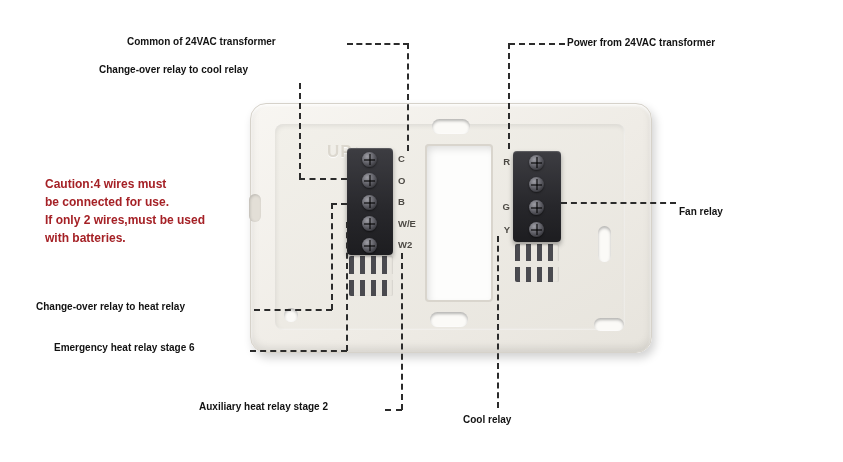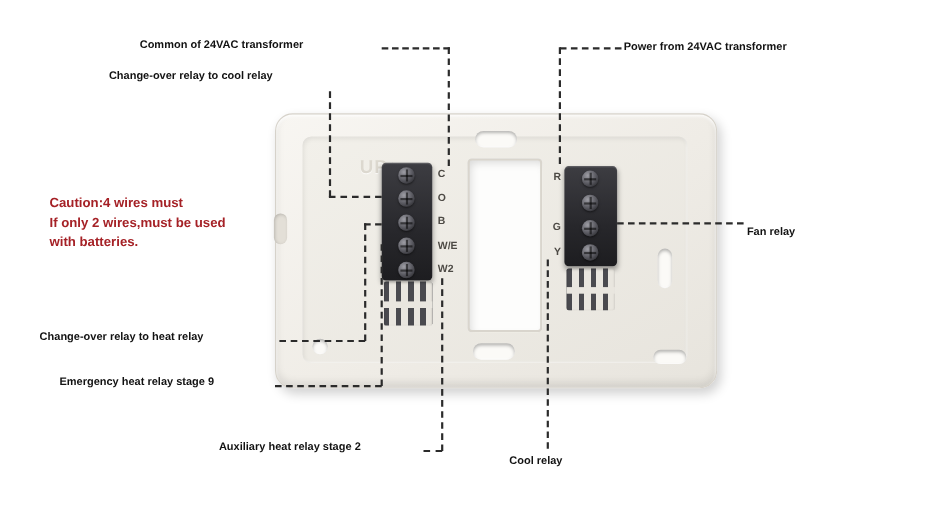--- a/index.html
+++ b/index.html
@@ -112,26 +112,27 @@
     <span class="term-lbl right" style="left:237px;top:97px;">G</span>
     <span class="term-lbl right" style="left:237px;top:120px;">Y</span>
     <div class="comb" style="left:264px;top:140px;width:44px;height:38px;"></div>
   </div>
 
   <div class="lbl" style="left:127px;top:36px;">Common of 24VAC transformer</div>
   <div class="lbl" style="left:99px;top:64px;">Change-over relay to cool relay</div>
   <div class="lbl" style="left:567px;top:37px;">Power from  24VAC transformer</div>
   <div class="lbl" style="left:679px;top:206px;">Fan relay</div>
   <div class="lbl" style="left:36px;top:301px;">Change-over relay to heat relay</div>
-  <div class="lbl" style="left:54px;top:342px;">Emergency heat relay stage 9</div>
+  <div class="lbl" style="left:54px;top:342px;">Emergency heat relay stage 6</div>
   <div class="lbl" style="left:199px;top:401px;">Auxiliary heat relay stage 2</div>
   <div class="lbl" style="left:463px;top:414px;">Cool relay</div>
 
   <div class="caution">
     <div>Caution:4 wires must</div>
+    <div>be connected for use.</div>
     <div>If only 2 wires,must be used</div>
     <div>with batteries.</div>
   </div>
 
   <div class="hline" style="left:347px;top:43px;width:62px;"></div>
   <div class="vline" style="left:407px;top:43px;height:108px;"></div>
 
   <div class="vline" style="left:299px;top:83px;height:96px;"></div>
   <div class="hline" style="left:299px;top:178px;width:48px;"></div>
 

